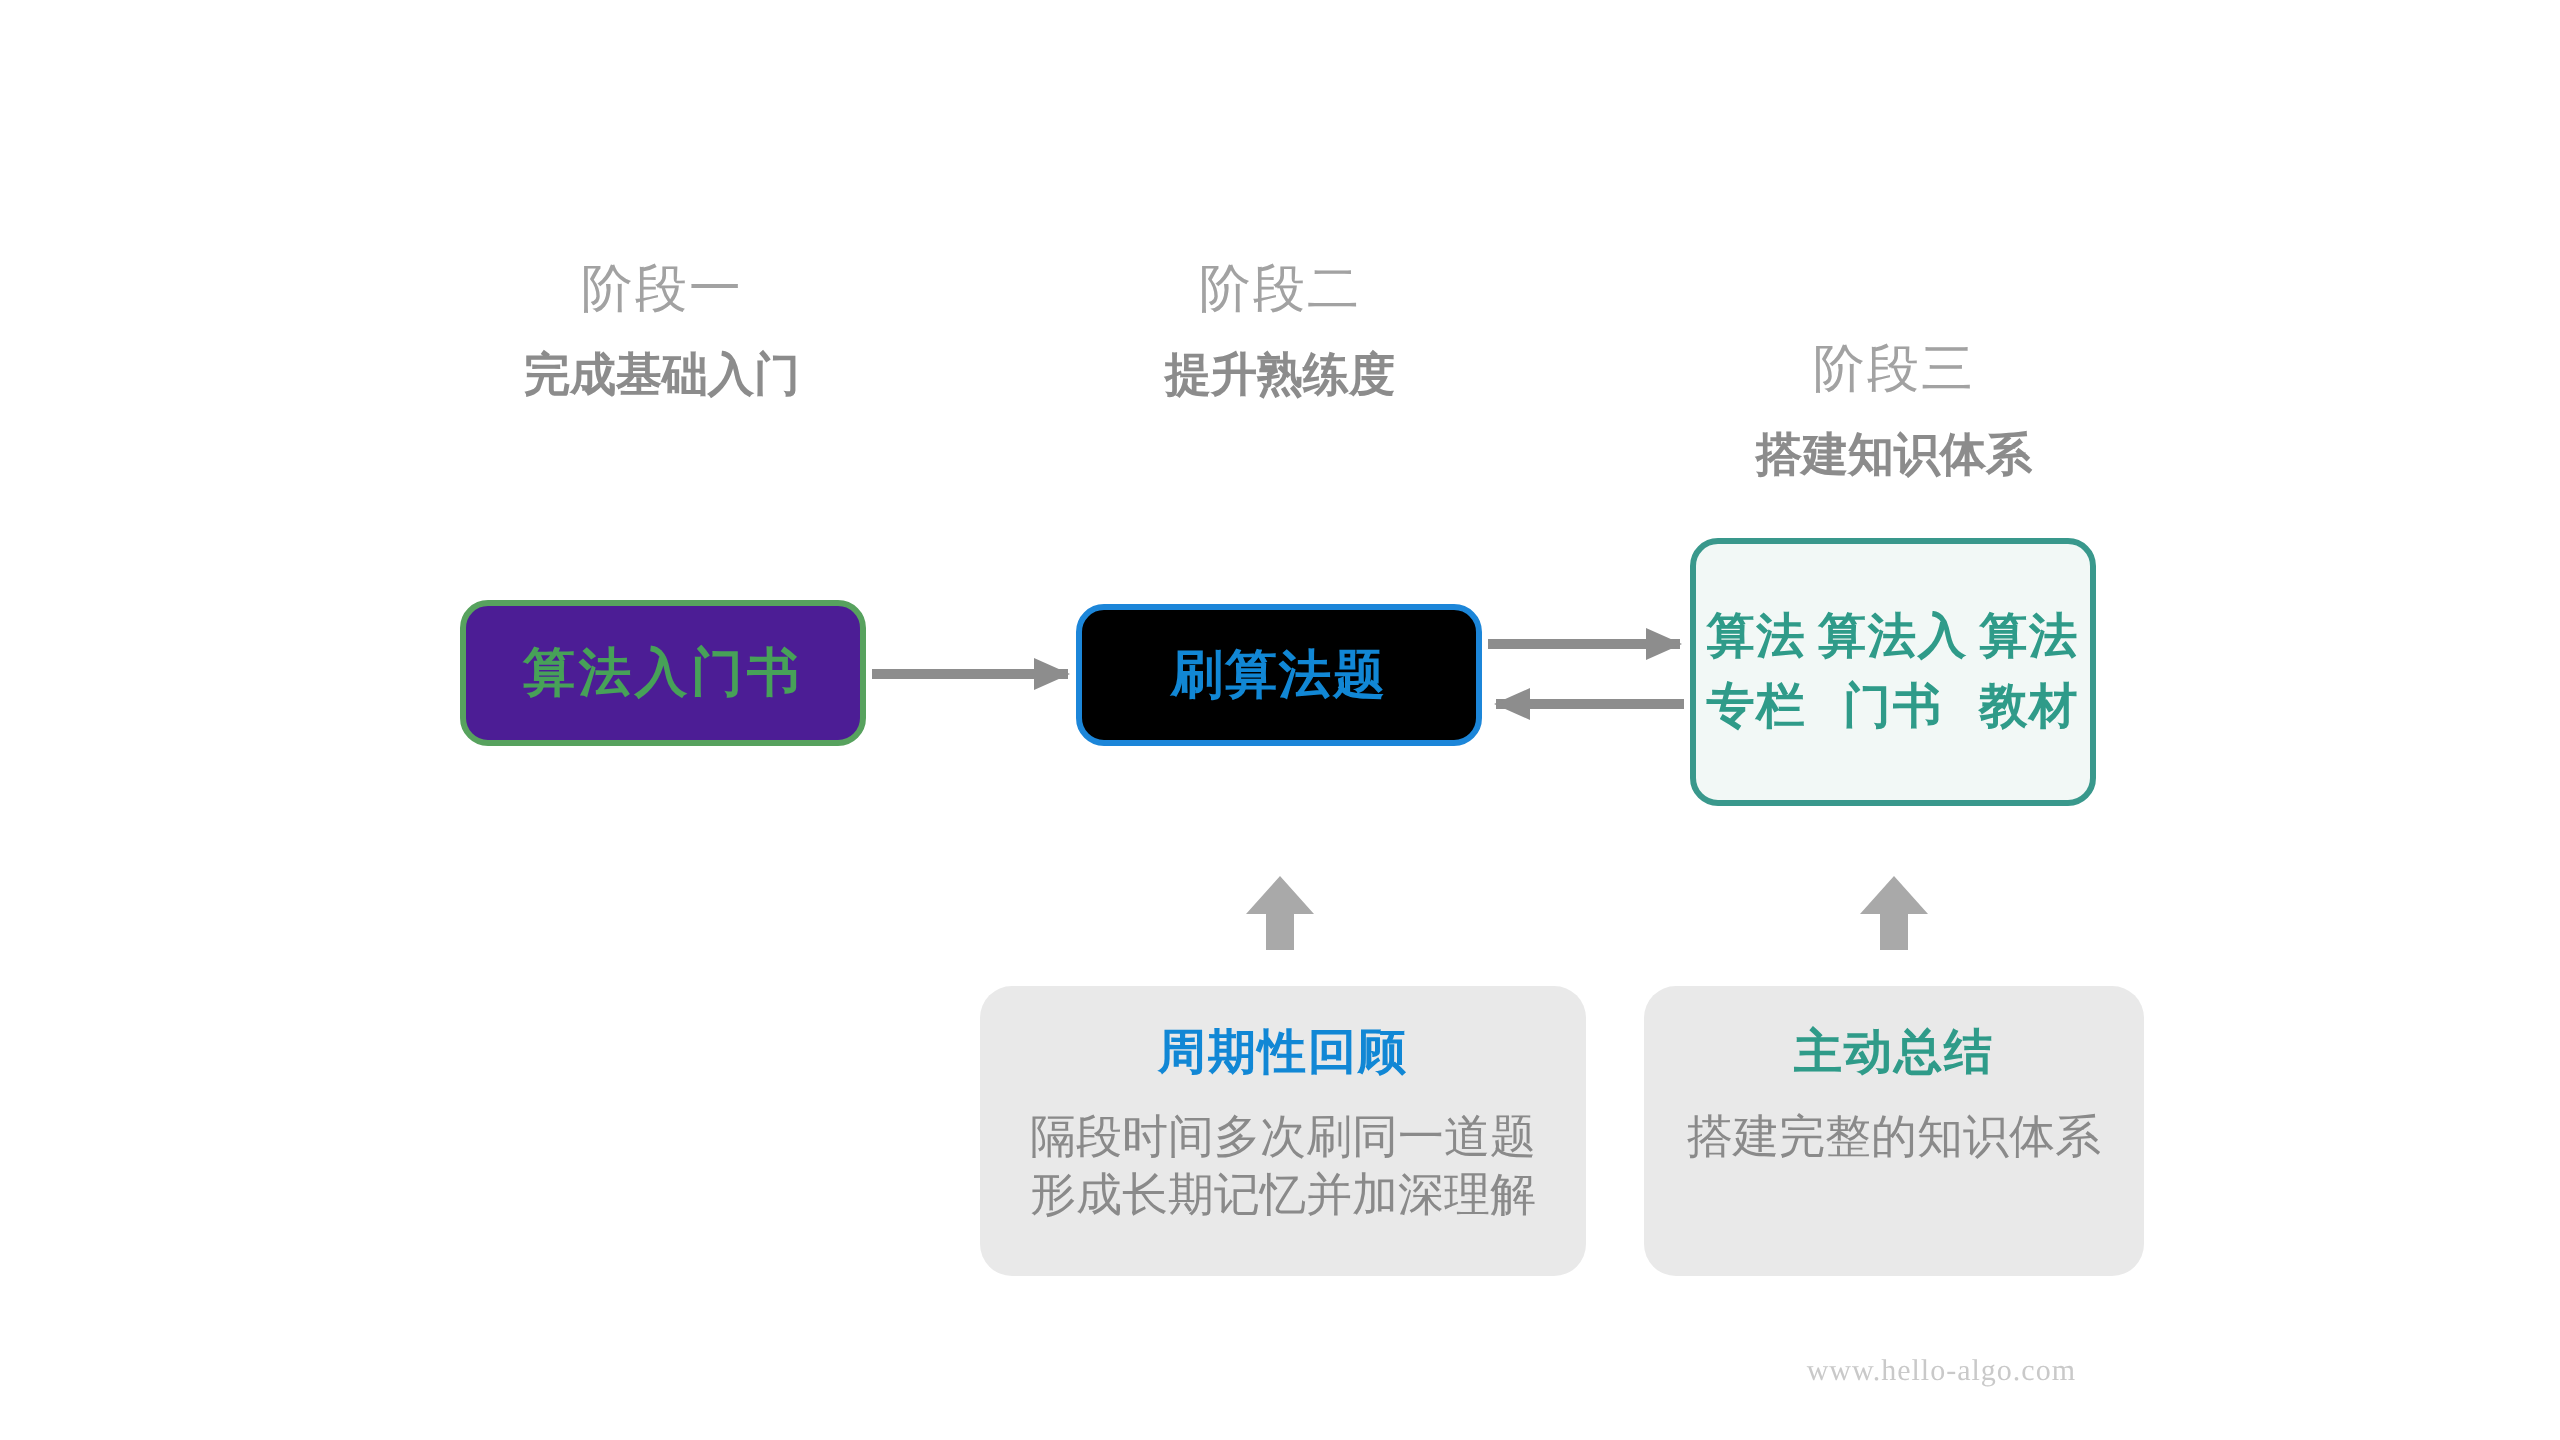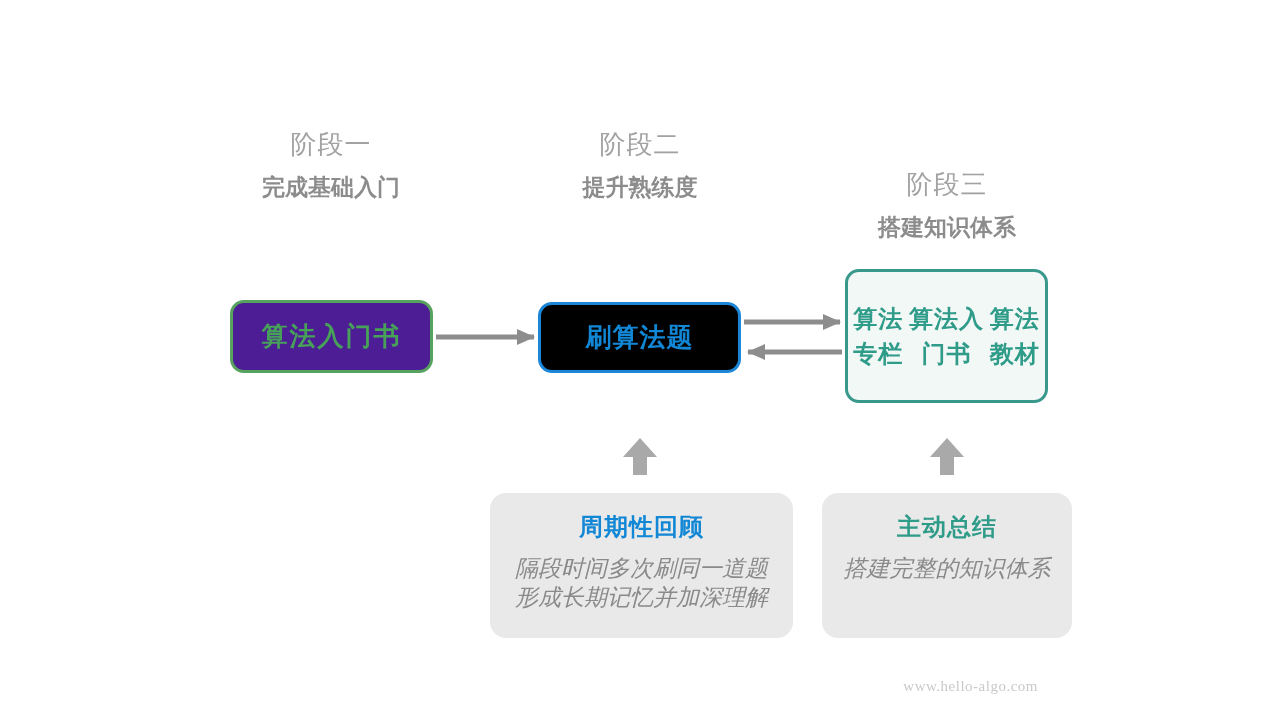--- a/index.html
+++ b/index.html
@@ -26,21 +26,21 @@
   
   .note{
     position:absolute;top:493px;height:145px;z-index:2;box-sizing:border-box;
     background:#e9e9e9;border-radius:16px;text-align:center;padding-top:21px;
   }
   .note-1{left:490px;width:303px;}
   .note-2{left:822px;width:250px;text-align:center;}
   .note-title{font-size:24px;line-height:26px;font-weight:700;letter-spacing:1px;}
   .note-1 .note-title{color:#1187d5;}
   .note-2 .note-title{color:#2f9b89;}
-  .note-body{margin-top:14px;font-size:23px;line-height:29px;color:#8a8a8a;font-style:italic;}
+  .note-body{margin-top:14px;font-size:23px;line-height:29px;color:#8a8a8a;}
   
   .watermark{
     position:absolute;top:678px;right:42px;z-index:2;
     font-family:Liberation Serif, serif;
     font-size:15px;color:#c9c9c9;letter-spacing:0.5px;
   }
 </style>
 </head>
 <body>
 

